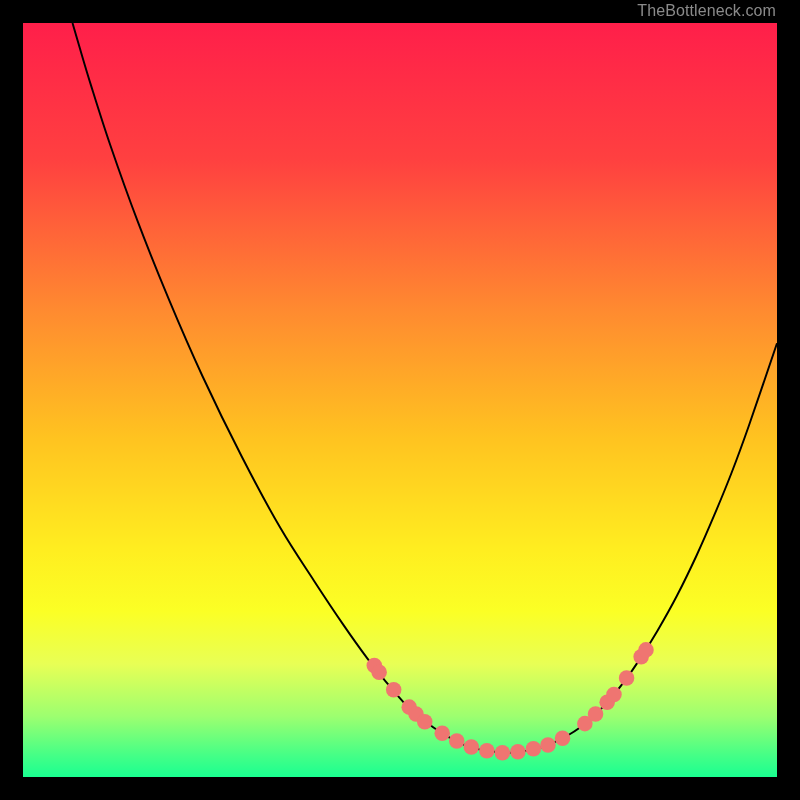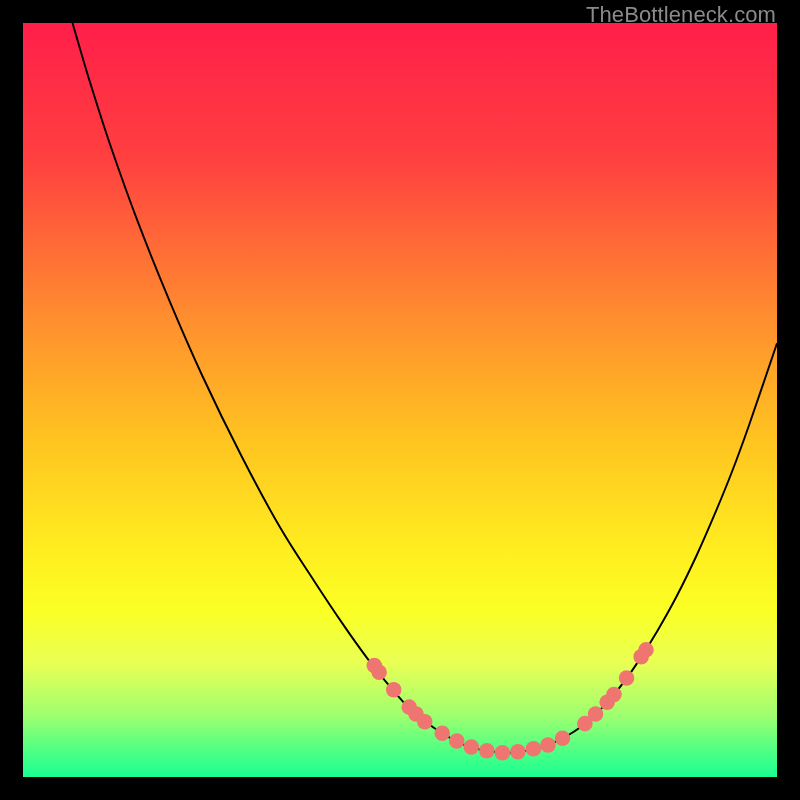--- a/index.html
+++ b/index.html
@@ -24,21 +24,21 @@
     top: 23px;
     left: 23px;
     width: 754px;
     height: 754px;
     overflow: hidden;
   }
   .watermark {
     position: absolute;
     top: 2px;
     right: 24px;
-    font-size: 22px;
+    font-size: 16px;
     color: #8a8a8a;
     font-weight: 400;
     letter-spacing: 0.1px;
   }
   svg {
     display: block;
   }
   .curve {
     fill: none;
     stroke: #000000;

